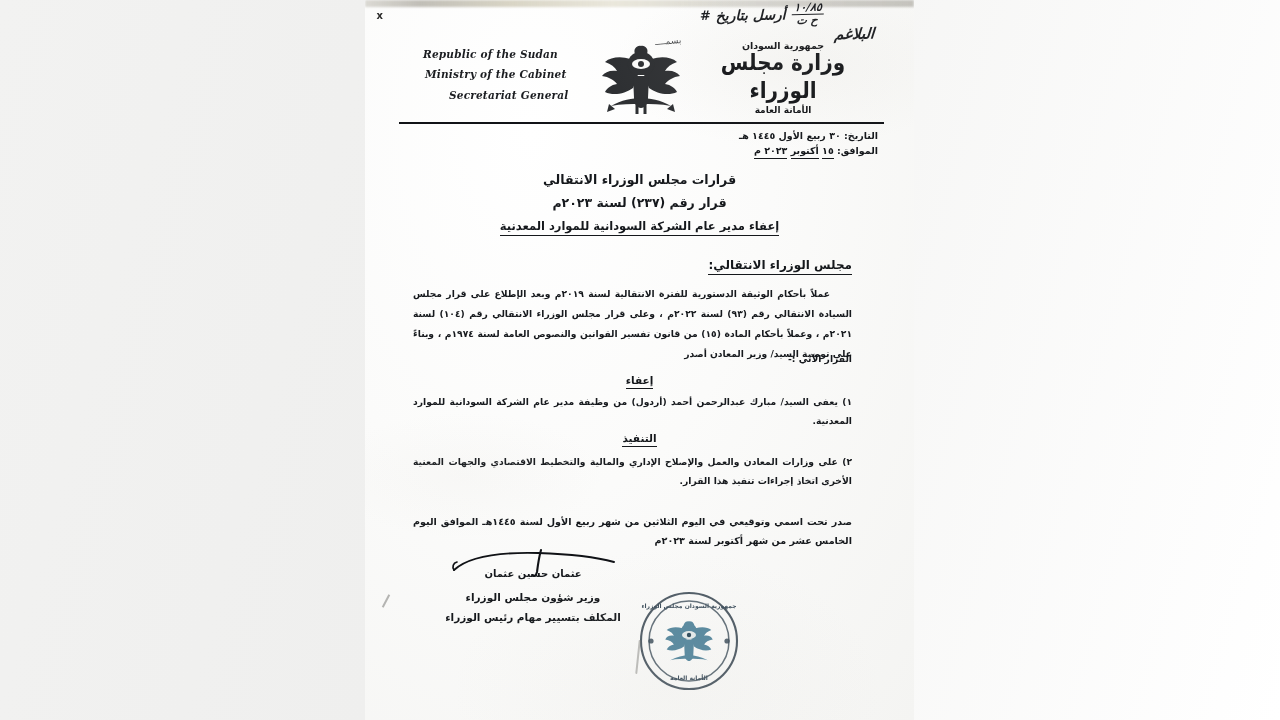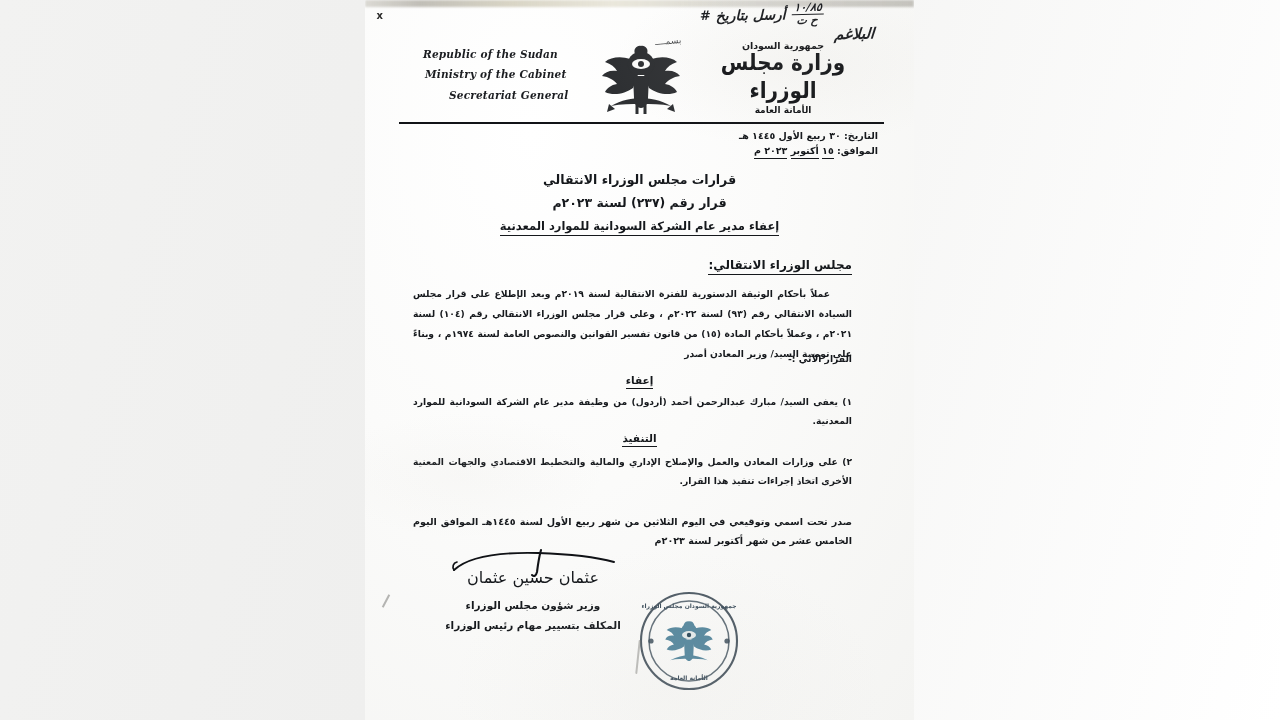--- a/index.html
+++ b/index.html
@@ -301,22 +301,22 @@
     width: 220px;
     text-align: center;
   }
   #sig-stroke {
     position: relative;
     height: 28px;
     width: 190px;
     margin: 0 auto;
   }
   #sig-name {
-    font-size: 16px;
-    font-weight: 400;
+    font-size: 10px;
+    font-weight: 700;
     margin-top: -8px;
     position: relative;
     z-index: 1;
     letter-spacing: 1px;
   }
   #sig-title1 {
     font-size: 10.5px;
     font-weight: 700;
     margin-top: 12px;
     letter-spacing: .8px;

